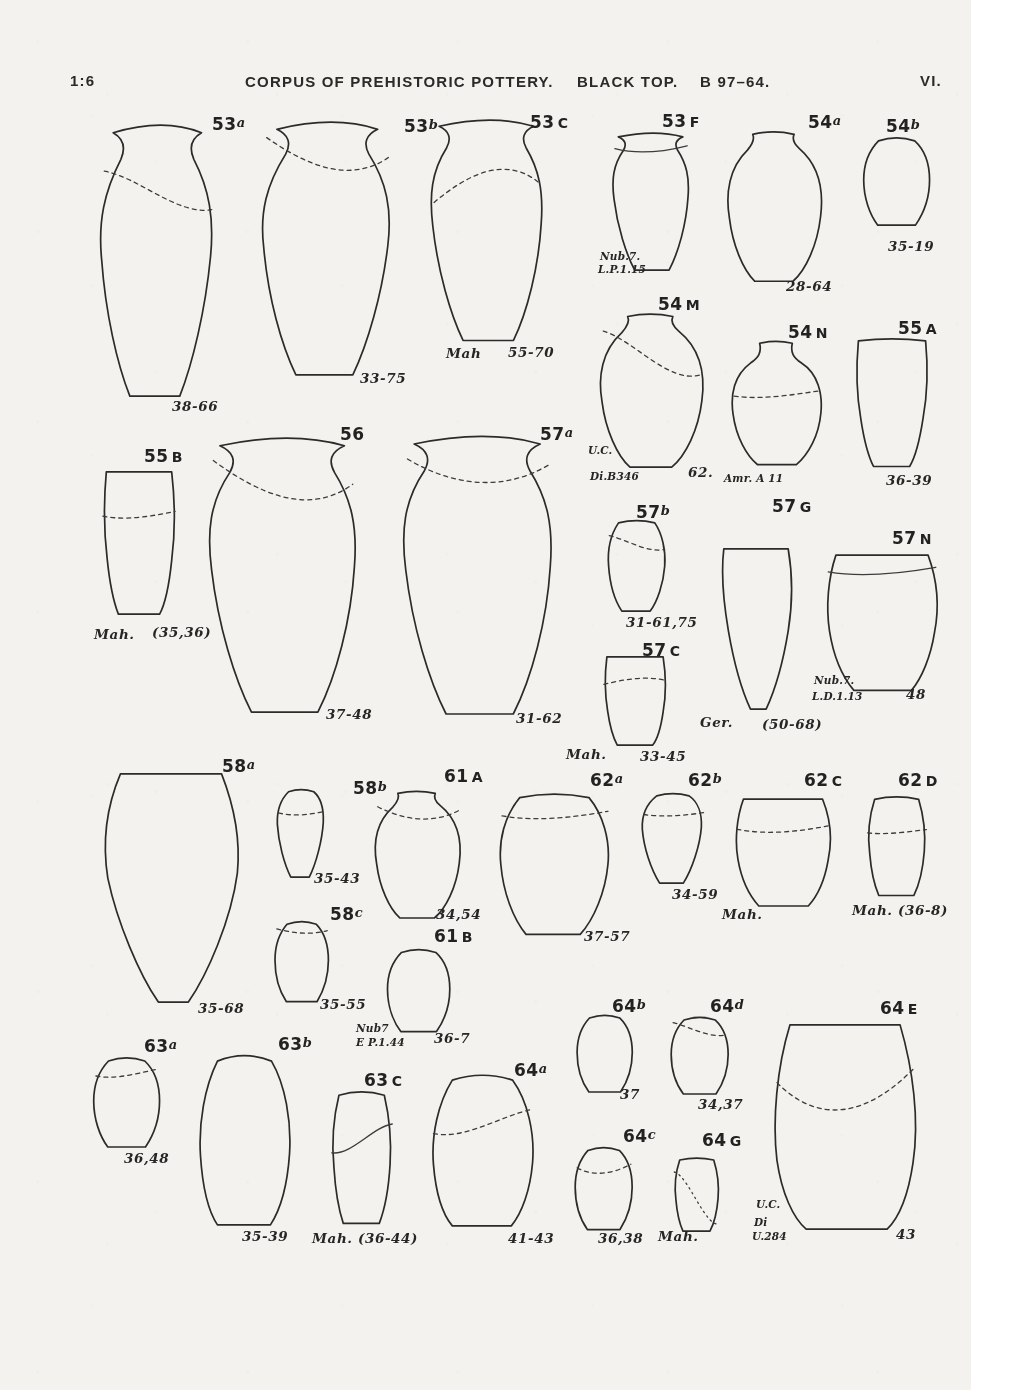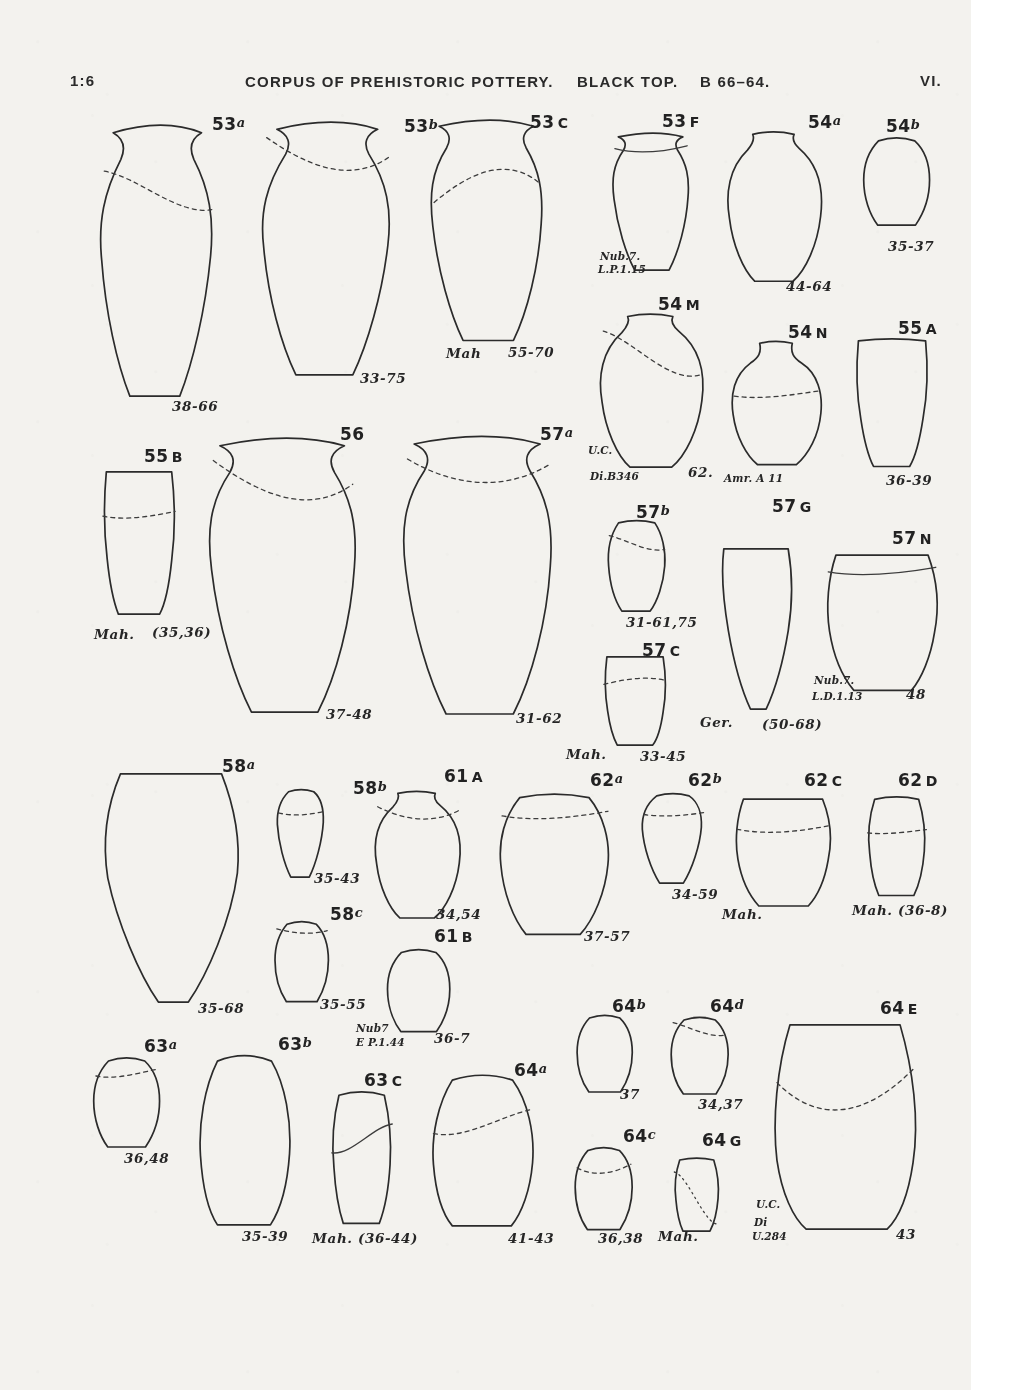--- a/index.html
+++ b/index.html
@@ -46,21 +46,21 @@
   .wm-id{font-size:14.5px;display:block;}
   .wm-url{font-size:17px;font-weight:700;display:block;margin-top:6px;}
 </style>
 </head>
 <body>
 
 <div class="page">
   <span class="hdr" style="left:70px;top:72px;">1:6</span>
   <span class="hdr" style="left:245px;top:73px;">CORPUS OF PREHISTORIC POTTERY.</span>
   <span class="hdr" style="left:577px;top:73px;">BLACK TOP.</span>
-  <span class="hdr" style="left:700px;top:73px;">B 66–64.</span>
+  <span class="hdr" style="left:700px;top:73px;">B 97–64.</span>
   <span class="hdr" style="left:920px;top:72px;">VI.</span>
 
   <div>
       <svg viewBox="0 0 100 100" preserveAspectRatio="none" class="pot-svg" style="left: 94px; top: 112px; width: 128px; height: 296px;">
         <path d="M15 7 C23 9 25 12 21 16 C8 27 3 37 6 50 C9 68 18 85 28 96 L67 96 C77 85 87 67 91 49 C94 36 90 26 78 16 C74 12 76 9 84 7 C61 3 38 4 15 7 Z" vector-effect="non-scaling-stroke" class="outline"></path>
       </svg>
       <svg viewBox="0 0 128 296" class="top-svg" style="left: 94px; top: 112px; width: 128px; height: 296px;">
         <path d="M 10.24 59.2 C 44.8 65.12, 83.2 103.60000000000001, 117.76 97.68" stroke-dasharray="4 4"></path>
       </svg>
       <div class="pot-label" style="left: 212px; top: 114px;">53<span class="suf-lc">a</span></div>
@@ -88,26 +88,26 @@
       <svg viewBox="0 0 86 148" class="top-svg" style="left: 608px; top: 128px; width: 86px; height: 148px;">
         <path d="M 6.88 20.720000000000002 C 30.099999999999998 26.64, 55.9 23.68, 79.12 17.759999999999998"></path>
       </svg>
       <div class="pot-label" style="left: 662px; top: 111px;">53<span class="suf-uc">F</span></div>
       <div class="pot-caption small" style="left: 600px; top: 250px;">Nub.7.</div>
       <div class="pot-caption small" style="left: 598px; top: 263px;">L.P.1.15</div>
       <svg viewBox="0 0 100 100" preserveAspectRatio="none" class="pot-svg" style="left: 722px; top: 128px; width: 106px; height: 158px;">
         <path d="M29 4 C31 7 29 10 24 14 C7 25 3 41 7 57 C10 74 20 90 31 97 L67 97 C79 90 90 74 93 56 C96 40 92 24 73 13 C68 10 66 7 68 4 C55 2 42 2 29 4 Z" vector-effect="non-scaling-stroke" class="outline"></path>
       </svg>
       <div class="pot-label" style="left: 808px; top: 112px;">54<span class="suf-lc">a</span></div>
-      <div class="pot-caption" style="left: 786px; top: 278px;">44-64</div>
+      <div class="pot-caption" style="left: 786px; top: 278px;">28-64</div>
       <svg viewBox="0 0 100 100" preserveAspectRatio="none" class="pot-svg" style="left: 860px; top: 134px; width: 74px; height: 98px;">
         <path d="M25 7 C12 17 5 31 5 47 C5 65 13 82 24 93 L75 93 C86 81 94 65 94 47 C94 31 87 16 74 7 C58 3 41 3 25 7 Z" vector-effect="non-scaling-stroke" class="outline"></path>
       </svg>
       <div class="pot-label" style="left: 886px; top: 116px;">54<span class="suf-lc">b</span></div>
-      <div class="pot-caption" style="left: 888px; top: 238px;">35-37</div>
+      <div class="pot-caption" style="left: 888px; top: 238px;">35-19</div>
       <svg viewBox="0 0 100 100" preserveAspectRatio="none" class="pot-svg" style="left: 594px; top: 310px; width: 116px; height: 162px;">
         <path d="M29 4 C31 7 29 10 24 14 C7 25 3 41 7 57 C10 74 20 90 31 97 L67 97 C79 90 90 74 93 56 C96 40 92 24 73 13 C68 10 66 7 68 4 C55 2 42 2 29 4 Z" vector-effect="non-scaling-stroke" class="outline"></path>
       </svg>
       <svg viewBox="0 0 116 162" class="top-svg" style="left: 594px; top: 310px; width: 116px; height: 162px;">
         <path d="M 9.28 21.060000000000002 C 40.599999999999994 30.78, 75.4 74.52, 106.72 64.8" stroke-dasharray="4 4"></path>
       </svg>
       <div class="pot-label" style="left: 658px; top: 294px;">54<span class="suf-uc">M</span></div>
       <div class="pot-caption small" style="left: 588px; top: 444px;">U.C.</div>
       <div class="pot-caption small" style="left: 590px; top: 470px;">Di.B346</div>
       <div class="pot-caption" style="left: 688px; top: 464px;">62.</div>

